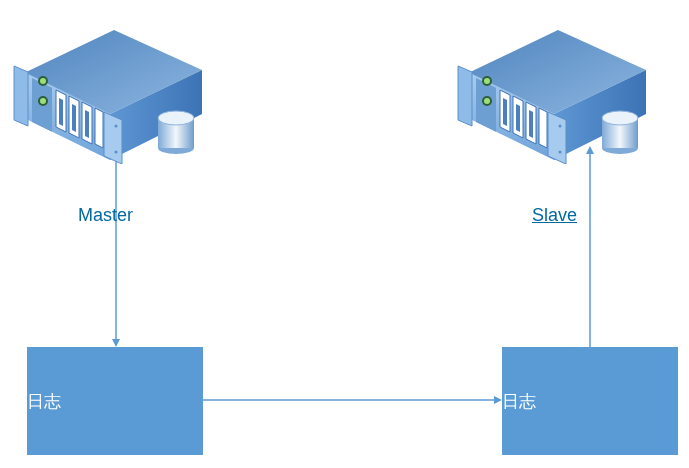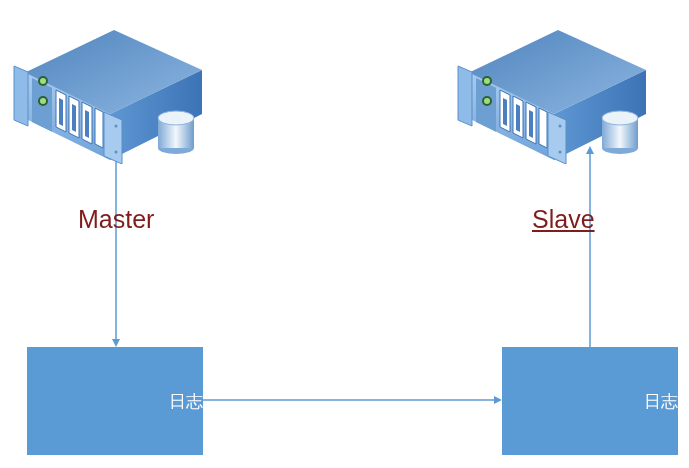--- a/index.html
+++ b/index.html
@@ -1,25 +1,25 @@
 <!DOCTYPE html>
 <html><head>
 <meta charset="utf-8">
 <style>
   html, body { margin: 0; padding: 0; background: #ffffff; }
   body { width: 689px; height: 468px; position: relative; overflow: hidden;
          font-family: "DejaVu Sans", "Liberation Sans", sans-serif; }
   .server { position: absolute; }
   .server-left { left: 12px; top: 14px; }
   .server-right { left: 456px; top: 14px; }
-  .label { position: absolute; font-size: 25px; color: #7f1d1d; font-family: "Liberation Sans", sans-serif; }
+  .label { position: absolute; font-size: 18px; color: #0369a1; font-family: "Liberation Sans", sans-serif; }
   .label-master { left: 78px; top: 205px; }
   .label-slave { left: 532px; top: 205px; text-decoration: underline; }
   .box { position: absolute; background: #5B9BD5; color: #ffffff; display: flex;
-         align-items: center; justify-content: flex-end; font-size: 17px; }
+         align-items: center; justify-content: flex-start; font-size: 17px; }
   .box-left { left: 27px; top: 347px; width: 176px; height: 108px; }
   .box-right { left: 502px; top: 347px; width: 176px; height: 108px; }
   svg.connectors { position: absolute; left: 0; top: 0; }
 </style>
 </head>
 <body>
 
 <svg class="connectors" width="689" height="468">
   <defs>
     <marker id="arrow" markerWidth="8" markerHeight="8" refX="6" refY="4" orient="auto" markerUnits="userSpaceOnUse">

